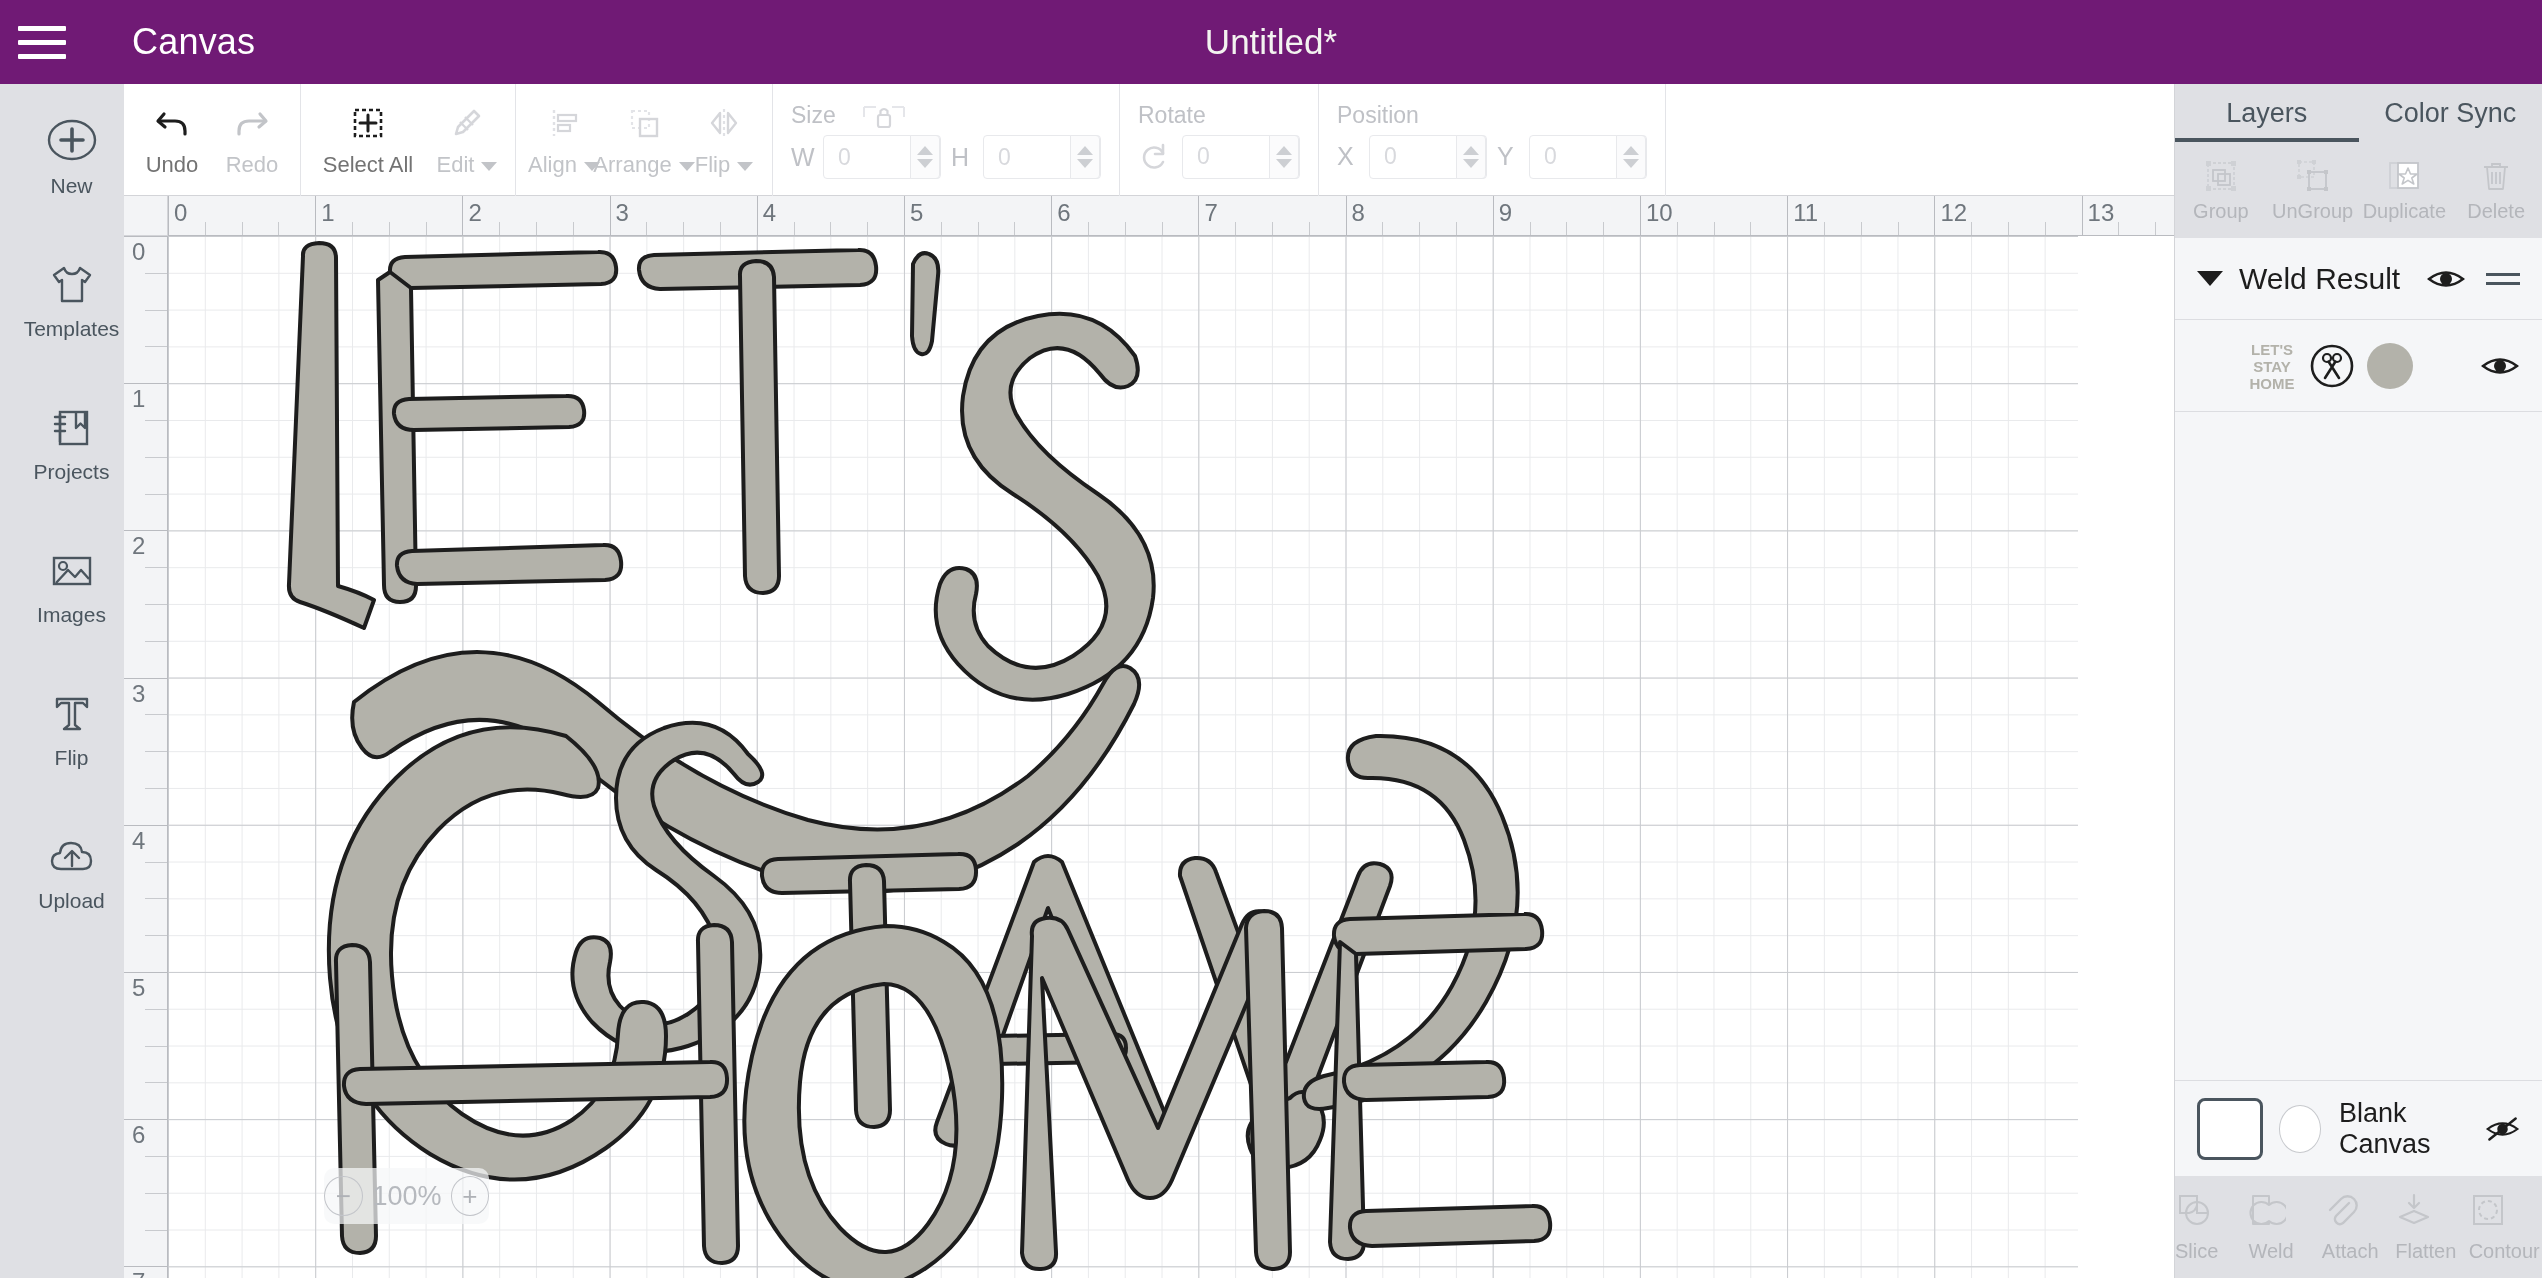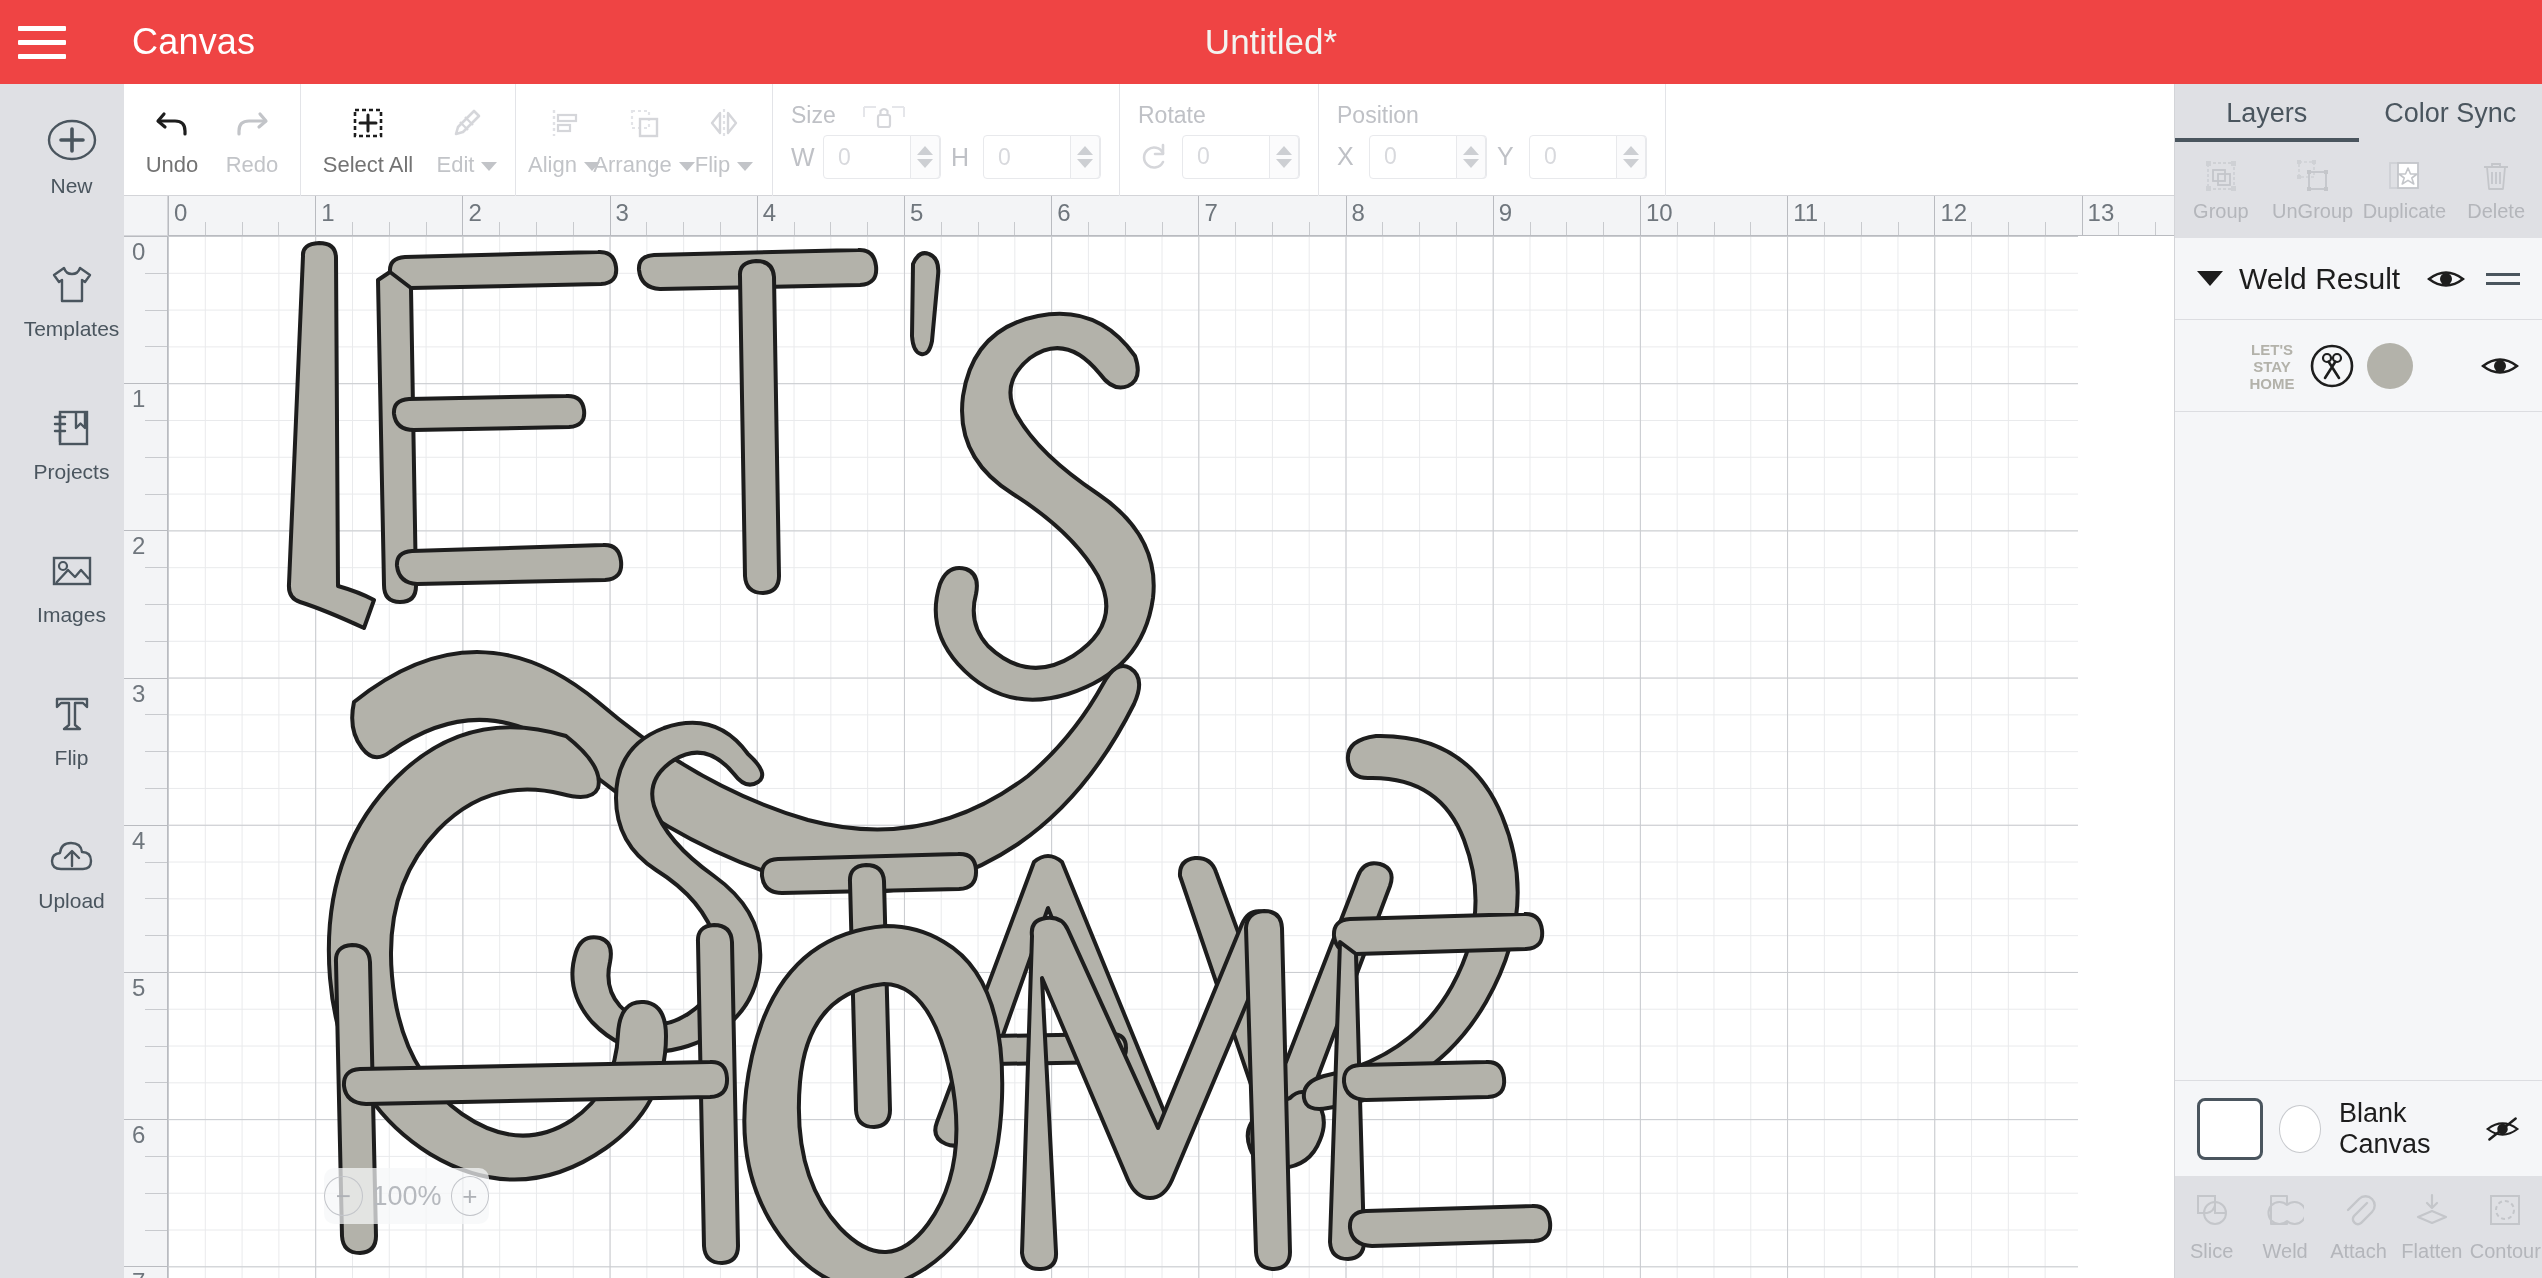--- a/index.html
+++ b/index.html
@@ -7,21 +7,21 @@
     width: 2542px; height: 1278px;
     overflow: hidden;
     font-family: "Liberation Sans", sans-serif;
     background: #ffffff;
   }
 
   
   #header {
     position: absolute; left: 0; top: 0;
     width: 2542px; height: 84px;
-    background: #ef4444;
+    background: #701a75;
     display: flex; align-items: center;
   }
   #hamburger {
     width: 84px; height: 84px;
     display: flex; flex-direction: column;
     align-items: center; justify-content: center;
     gap: 9px; cursor: pointer;
   }
   #hamburger span {
     display: block; width: 48px; height: 5px;
@@ -235,21 +235,21 @@
   #canvas-circle {
     width:48px;height:48px;border-radius:50%;background:#fff;
     border:1px solid #c7c9cd; margin-left:16px;
   }
   #canvas-label { font-size:27px;color:#1d1d1d;margin-left:18px; }
 
   #bottom-tools {
     position:absolute; left:0; right:0; bottom:0; height:102px;
     background:#dfe0e4; display:flex; align-items:center;
   }
-  .bt-btn { flex:1; display:flex; flex-direction:column; align-items:center;
+  .bt-btn { flex:1; display:flex; flex-direction:column; align-items:flex-start;
     justify-content:center; gap:11px; cursor:pointer; }
   .bt-btn .bt-label { font-size:20px; color:#b4b6bb; }
   .bt-icn { width:38px;height:38px;display:block; }
 </style>
 </head>
 <body>
 
 <div id="header">
   <div id="hamburger">
     <span></span>

